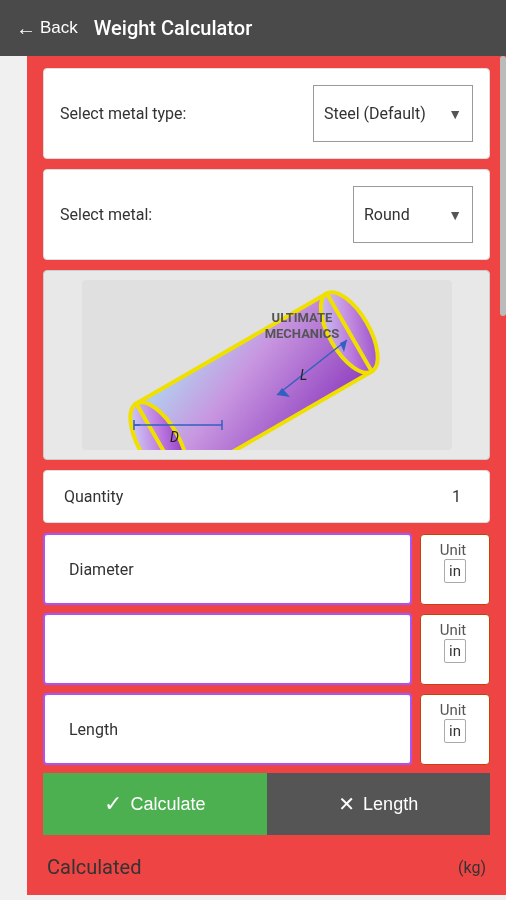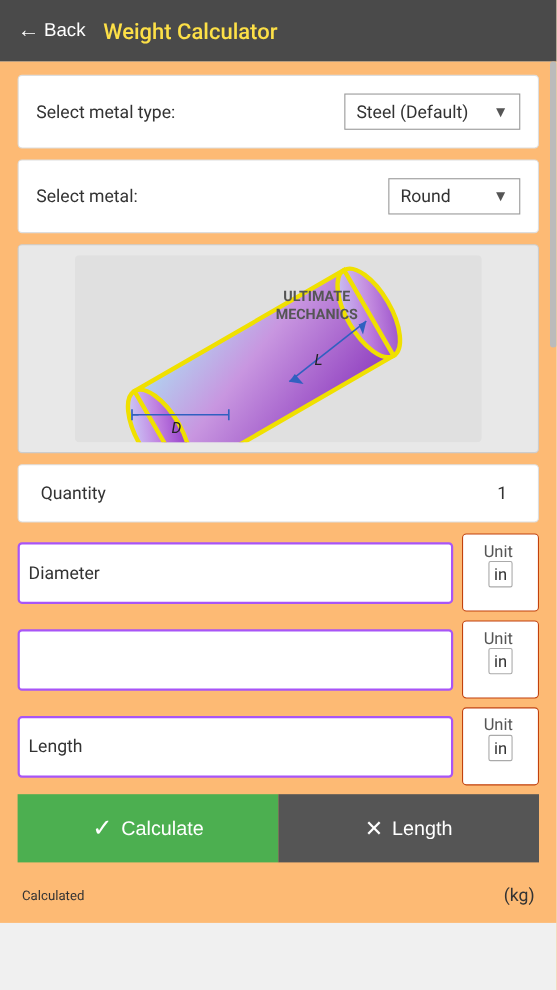--- a/index.html
+++ b/index.html
@@ -31,27 +31,28 @@
       border: none;
       padding: 0;
     }
     .back-arrow {
       margin-right: 4px;
       font-size: 20px;
     }
     .header-title {
       font-size: 20px;
       font-weight: 500;
-      color: #fde047;
+      color: #ffffff;
     }
 
     
     .content {
       padding: 12px 16px;
-      background: #fdba74;
+      background: #ef4444;
+      margin-left: 27px;
     }
 
     
     .card {
       background: white;
       border-radius: 4px;
       padding: 16px;
       margin-bottom: 10px;
       border: 1px solid #ddd;
     }
@@ -65,21 +66,21 @@
     .label {
       font-size: 16px;
       color: #333;
     }
 
     
     .dropdown {
       display: flex;
       align-items: center;
       border: 1px solid #999;
-      padding: 6px 10px;
+      padding: 18px 10px;
       font-size: 16px;
       color: #333;
       cursor: pointer;
       background: white;
       min-width: 160px;
       justify-content: space-between;
     }
     .dropdown-arrow {
       font-size: 14px;
       margin-left: 8px;
@@ -126,26 +127,26 @@
     
     .input-row {
       display: flex;
       align-items: center;
       margin-bottom: 8px;
     }
     .input-card {
       background: white;
       border-radius: 4px;
       border: 2px solid #a855f7;
-      padding: 14px 8px;
+      padding: 14px 24px;
       flex: 1;
       margin-right: 8px;
       display: flex;
       align-items: center;
-      height: 56px;
+      height: 72px;
     }
     .input-card-label {
       font-size: 16px;
       color: #333;
     }
     .input-field {
       border: none;
       outline: none;
       font-size: 16px;
       color: #333;
@@ -220,21 +221,21 @@
     }
 
     
     .result-row {
       display: flex;
       justify-content: space-between;
       align-items: center;
       padding: 10px 4px 4px 4px;
     }
     .result-label {
-      font-size: 12px;
+      font-size: 20px;
       color: #333;
     }
     .result-unit {
       font-size: 16px;
       color: #333;
     }
 
     
     .page-wrapper {
       position: relative;

